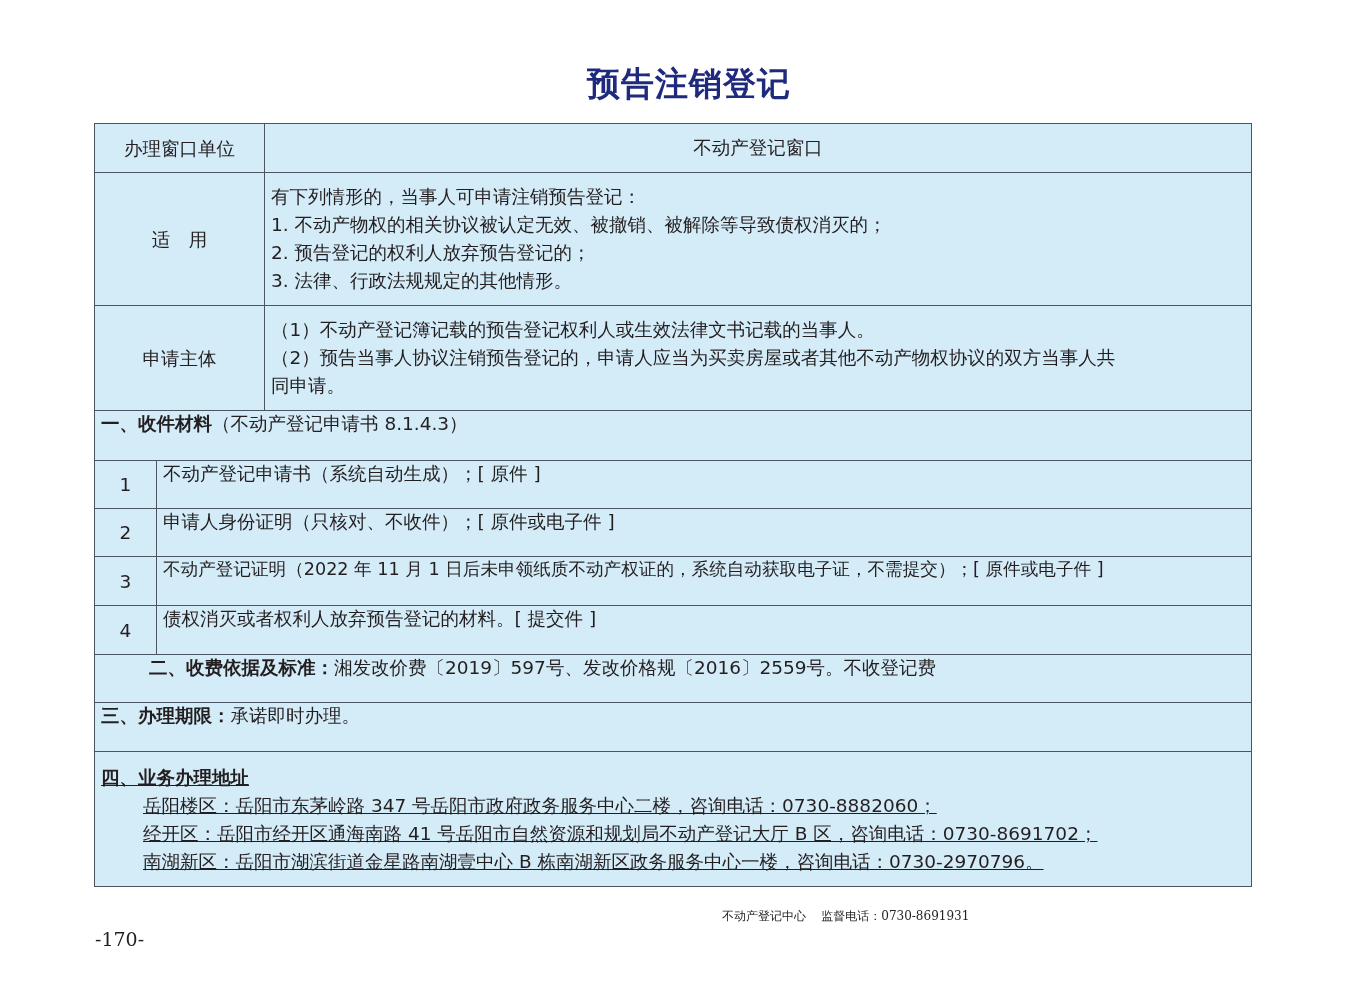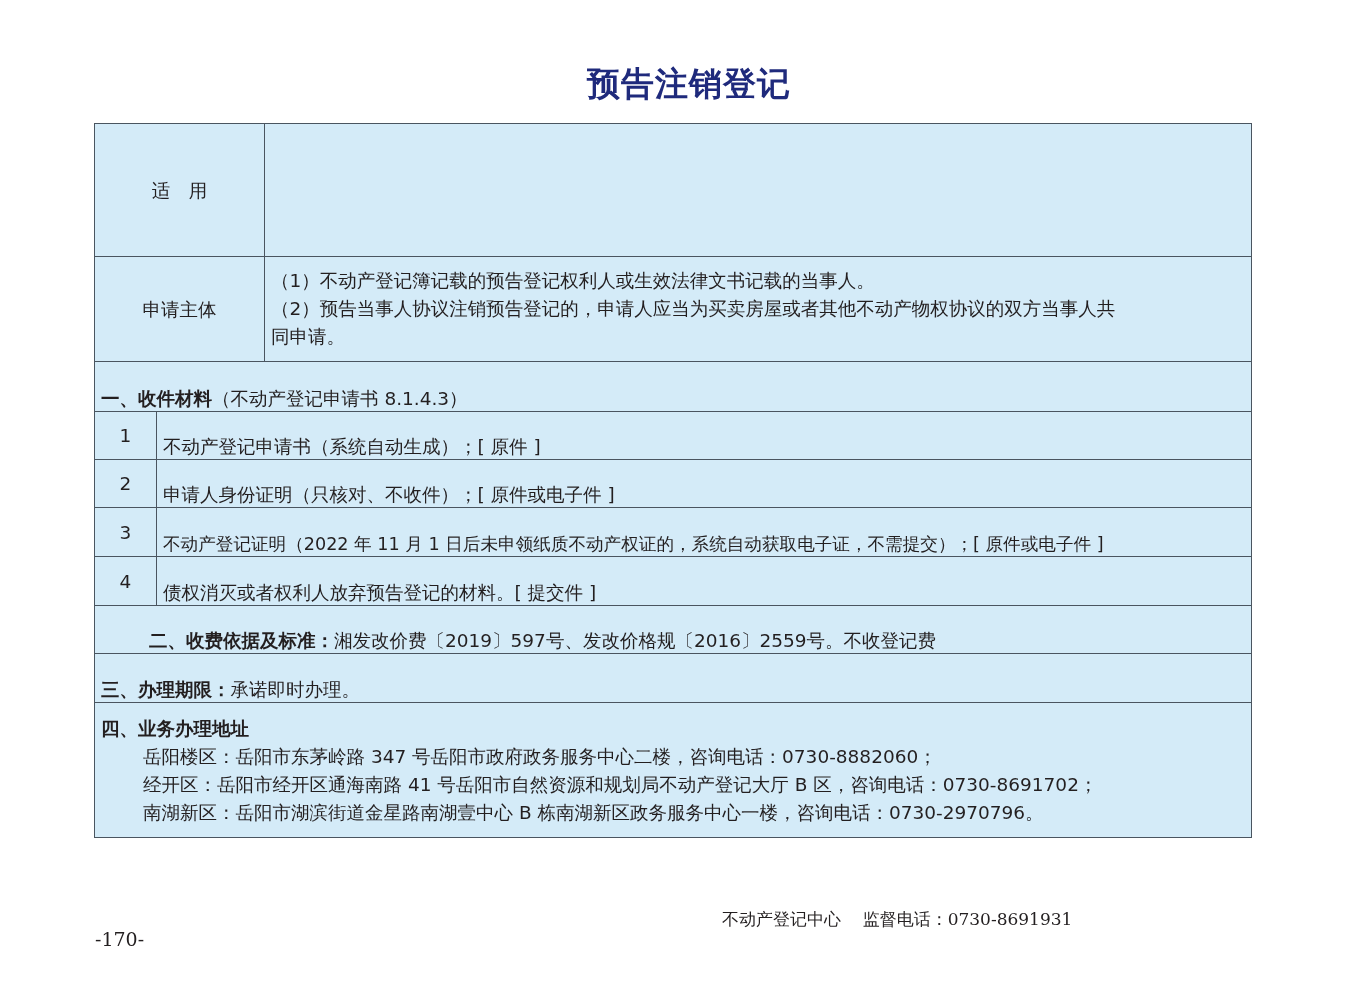--- a/index.html
+++ b/index.html
@@ -68,59 +68,70 @@
       border-right: 1.2px solid #4a5560;
       display: flex;
       align-items: center;
       justify-content: center;
       box-sizing: border-box;
     }
     .full-cell {
       flex: 1;
       padding: 0 6px;
       display: flex;
-      align-items: flex-end;
+      align-items: flex-start;
       box-sizing: border-box;
     }
     .bold { font-weight: bold; }
     .addr-cell {
       flex: 1;
       padding: 12px 6px 0 6px;
       line-height: 28px;
       box-sizing: border-box;
+      text-decoration: underline;
     }
     .addr-line { padding-left: 42px; }
     .footer {
       position: absolute;
       left: 722px;
       top: 908px;
       font-family: "DejaVu Serif", "Liberation Serif", serif;
-      font-size: 17px;
+      font-size: 12px;
       color: #231f20;
       white-space: pre;
     }
     .page-num {
       position: absolute;
       left: 95px;
       top: 928px;
       font-family: "DejaVu Serif", "Liberation Serif", serif;
       font-size: 19px;
       color: #231f20;
     }
   </style>
 </head>
 <body>
 
 <div class="title">预告注销登记</div>
 
 <div class="tbl">
 
+  <div class="row" style="height:49px;">
+    <div class="label-cell">办理窗口单位</div>
+    <div class="content-cell center">不动产登记窗口</div>
+  </div>
 
   <div class="row" style="height:133px;">
     <div class="label-cell">适　用</div>
+    <div class="content-cell">
+      <div>有下列情形的，当事人可申请注销预告登记：</div>
+      <div>1. 不动产物权的相关协议被认定无效、被撤销、被解除等导致债权消灭的；</div>
+      <div>2. 预告登记的权利人放弃预告登记的；</div>
+      <div>3. 法律、行政法规规定的其他情形。</div>
+    </div>
   </div>
 
   <div class="row" style="height:105px;">
     <div class="label-cell">申请主体</div>
     <div class="content-cell">
       <div>（1）不动产登记簿记载的预告登记权利人或生效法律文书记载的当事人。</div>
       <div>（2）预告当事人协议注销预告登记的，申请人应当为买卖房屋或者其他不动产物权协议的双方当事人共</div>
       <div>同申请。</div>
     </div>
   </div>

